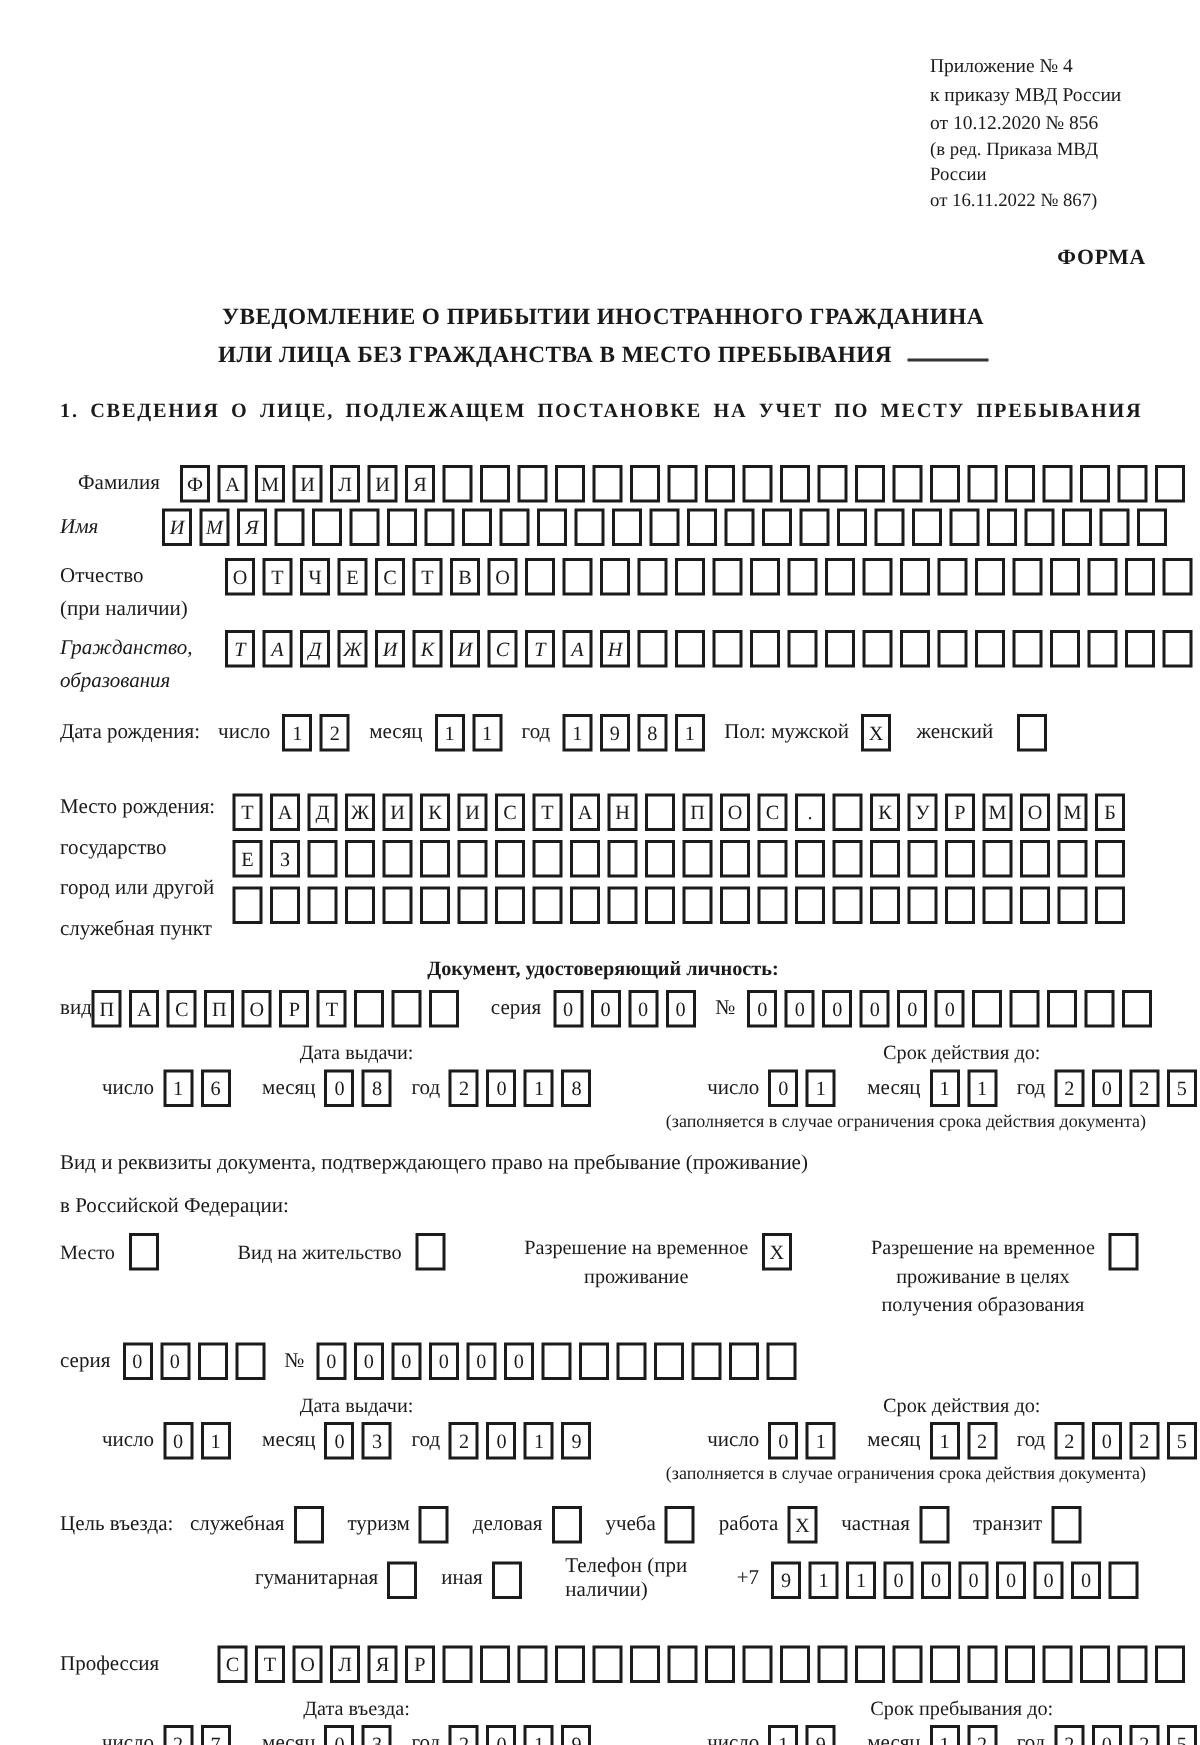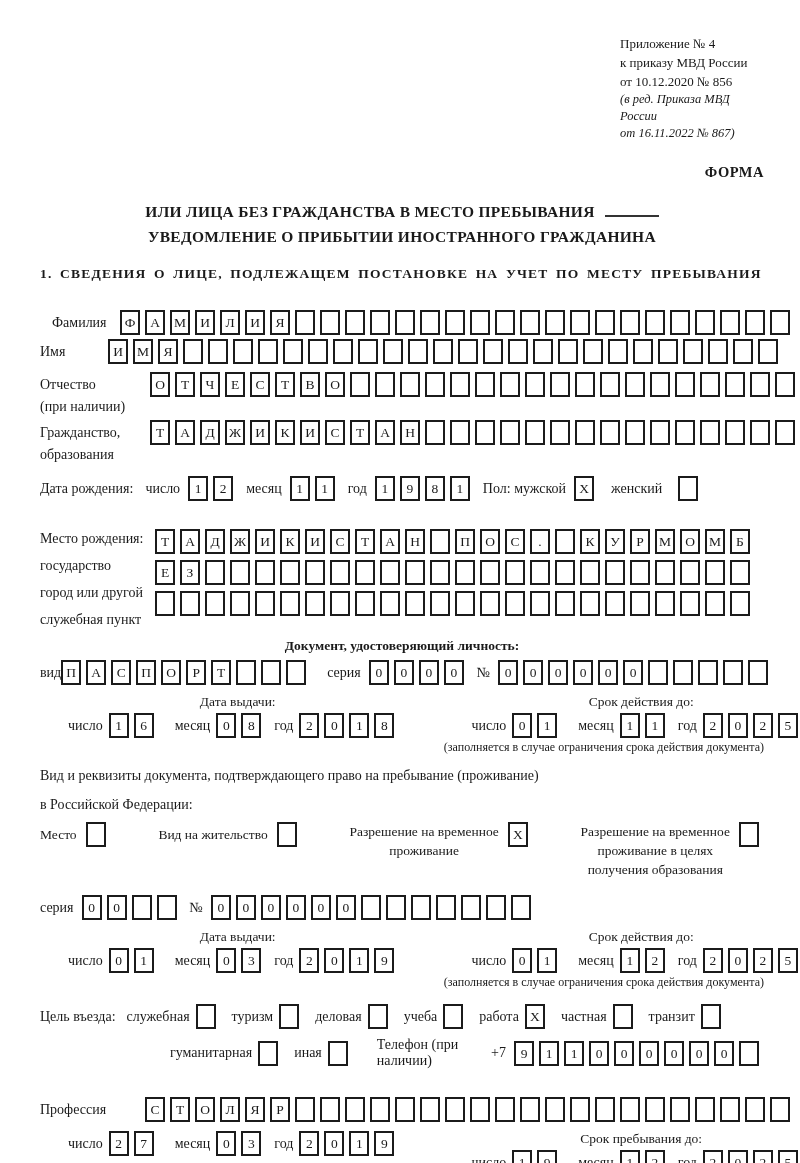--- a/index.html
+++ b/index.html
@@ -1,37 +1,37 @@
 <!DOCTYPE html>
 <html><head>
 <meta charset="utf-8">
 <style>
   html,body{margin:0;padding:0;background:#fff;}
   body{width:800px;min-height:1163px;box-sizing:border-box;padding:34px 36px 40px 40px;
        font-family:"Liberation Serif",serif;color:#1a1a1a;}
   .header-note{margin-left:580px;font-size:13px;line-height:19px;}
-  .header-note .rev{font-size:12.5px;line-height:17px;font-style:italic;}
+  .header-note .rev{font-size:12.5px;line-height:17px;}
   .header-note .rev:first-of-type{margin-top:5px;}
   .form-label{margin-top:22px;text-align:right;font-weight:bold;font-size:14.5px;letter-spacing:.5px;}
   .title{margin-top:18px;text-align:center;font-weight:bold;font-size:15.5px;line-height:25px;letter-spacing:.3px;}
   .blank-line{display:inline-block;width:54px;border-bottom:2px solid #333;margin-left:10px;}
   .section-heading{margin-top:17px;font-weight:bold;font-size:13.5px;letter-spacing:1.2px;word-spacing:3px;white-space:nowrap;}
   .row{display:flex;align-items:center;}
   .row.top{align-items:flex-start;}
   .lbl{font-size:14px;}
   .lbl.l1{line-height:25px;}
   .lbl2{font-size:14px;line-height:19px;}
   .boxes{display:inline-flex;flex-wrap:nowrap;}
   .cell{flex:0 0 auto;width:16px;height:21px;border:2px solid #1b1b1b;margin-right:5px;
         font-family:"Liberation Serif",serif;font-size:13.5px;line-height:21px;text-align:center;background:#fff;}
   .w68{width:68px;flex:0 0 68px;}
   .w105{width:105px;flex:0 0 105px;}
   .w110{width:110px;flex:0 0 110px;}
   .w115{width:115px;flex:0 0 115px;}
-  .mt4{margin-top:4px;}.mt6{margin-top:6px;}.mt8{margin-top:8px;}.mt10{margin-top:28px;}
+  .mt4{margin-top:4px;font-style:italic;}.mt6{margin-top:6px;}.mt8{margin-top:8px;}.mt10{margin-top:28px;}
   .mt12{margin-top:12px;}.mt14{margin-top:14px;}.mt16{margin-top:16px;}.mt28{margin-top:28px;margin-left:12px;}
   .g8{margin-left:8px;}.g12{margin-left:12px;}.g16{margin-left:16px;}.g24{margin-left:24px;}.g40{margin-left:40px;}
   .doc-heading{margin-top:9px;text-align:center;font-weight:bold;font-size:13.5px;}
   .dates-row{display:flex;margin-left:28px;margin-top:9px;}
   .dg{text-align:center;}
   .dg + .dg{margin-left:64px;}
   .dg-title{font-size:13.5px;margin-bottom:3px;}
   .dg-line{display:flex;align-items:center;}
   .dg-line .lbl{margin-right:6px;}
   .dg-line .boxes{margin-right:8px;}
@@ -54,24 +54,24 @@
     <div>Приложение № 4</div>
     <div>к приказу МВД России</div>
     <div>от 10.12.2020 № 856</div>
     <div class="rev">(в ред. Приказа МВД России</div>
     <div class="rev">от 16.11.2022 № 867)</div>
   </div>
 
   <div class="form-label">ФОРМА</div>
 
   <div class="title">
+    <div>УВЕДОМЛЕНИЕ О ПРИБЫТИИ ИНОСТРАННОГО ГРАЖДАНИНА</div>
     <div>
       <span>ИЛИ ЛИЦА БЕЗ ГРАЖДАНСТВА В МЕСТО ПРЕБЫВАНИЯ</span><span class="blank-line"></span>
     </div>
-    <div>УВЕДОМЛЕНИЕ О ПРИБЫТИИ ИНОСТРАННОГО ГРАЖДАНИНА</div>
   </div>
 
   <div class="section-heading">1. СВЕДЕНИЯ О ЛИЦЕ, ПОДЛЕЖАЩЕМ ПОСТАНОВКЕ НА УЧЕТ ПО МЕСТУ ПРЕБЫВАНИЯ</div>
 
   <div class="row mt28">
     <div class="lbl l1 w68">Фамилия</div>
     <div class="boxes">
         <span class="cell">Ф</span>
         <span class="cell">А</span>
         <span class="cell">М</span>
@@ -623,20 +623,21 @@
         <span class="cell"></span>
         <span class="cell"></span>
         <span class="cell"></span>
         <span class="cell"></span>
         <span class="cell"></span>
       </div>
   </div>
 
   <div class="dates-row">
     <div class="dg">
+      <div class="dg-title">Дата въезда:</div>
       <div class="dg-line">
         <span class="lbl">число</span>
         <span class="boxes">
             <span class="cell">2</span>
             <span class="cell">7</span>
           </span>
         <span class="lbl g8">месяц</span>
         <span class="boxes">
             <span class="cell">0</span>
             <span class="cell">3</span>

